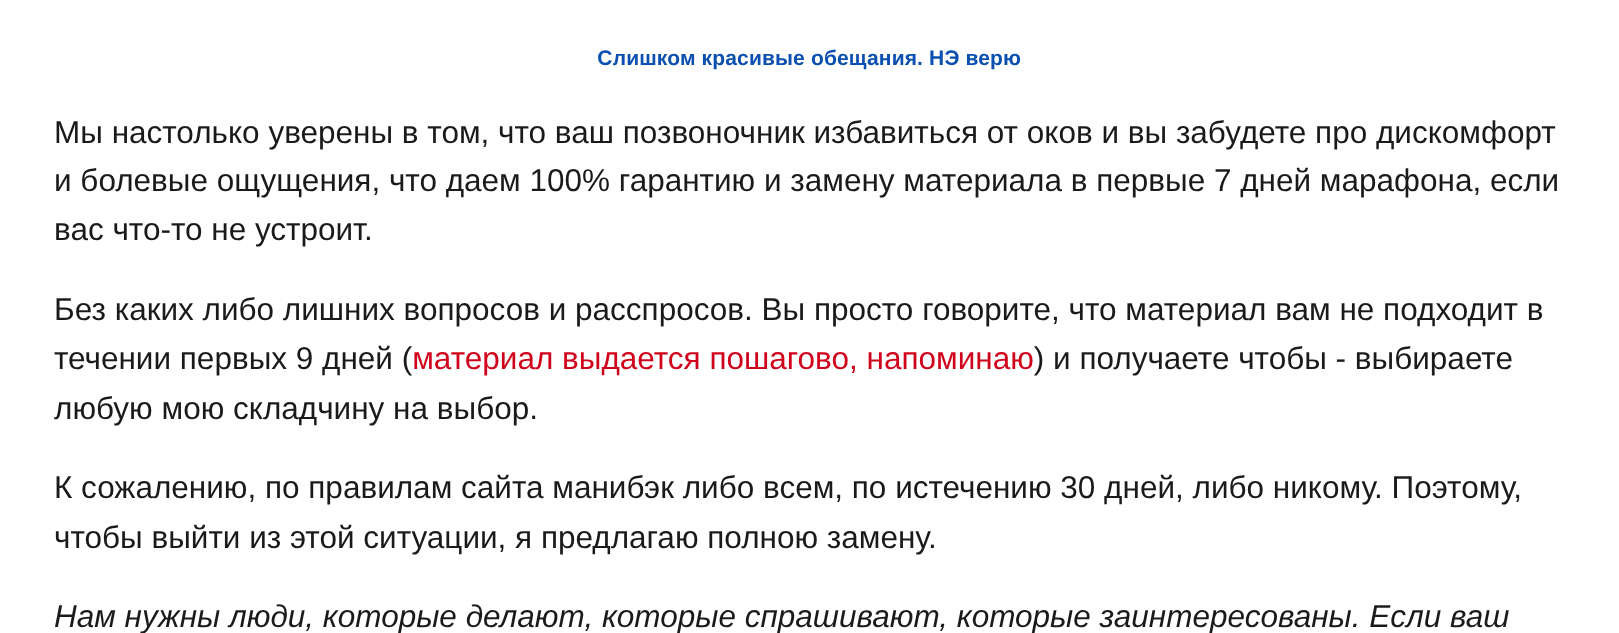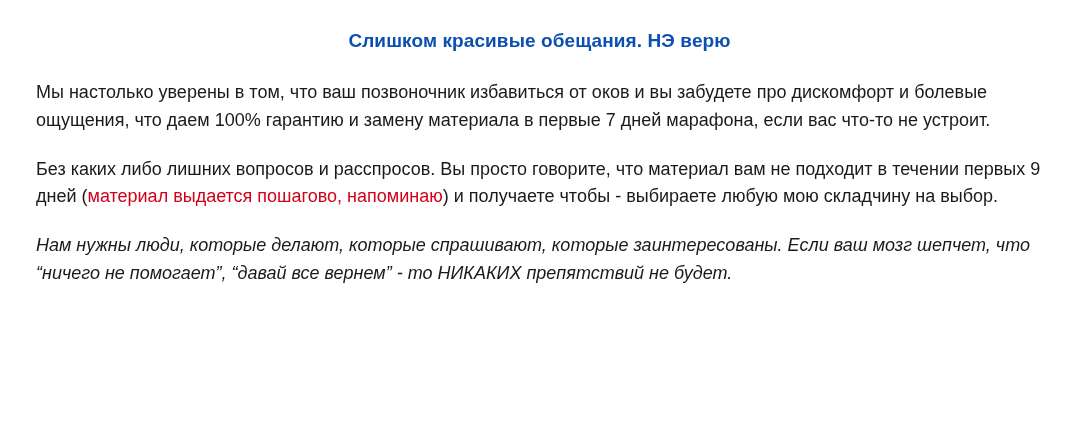--- a/index.html
+++ b/index.html
@@ -16,28 +16,28 @@
   }
   .page {
     width: 1079px;
     height: 422px;
     box-sizing: border-box;
     padding: 22px 36px 0 36px;
   }
   .heading {
     text-align: center;
     color: #0b4fb0;
-    font-size: 19px;
+    font-size: 14px;
     font-weight: bold;
     letter-spacing: 0.1px;
     margin: 8px 0 26px 0;
     line-height: 1.2;
   }
   .para {
-    font-size: 18px;
+    font-size: 21px;
     line-height: 1.55;
     color: #1a1a1a;
     margin: 0 0 21px 0;
     text-align: left;
   }
   .para:last-child {
     margin-bottom: 0;
     font-style: italic;
   }
   .accent {
@@ -45,15 +45,16 @@
   }
 </style>
 </head>
 <body>
 
 <div class="page">
   <h1 class="heading">Слишком красивые обещания. НЭ верю</h1>
   <div>
     <p class="para"><span>Мы настолько уверены в том, что ваш позвоночник избавиться от оков и вы забудете про дискомфорт и болевые ощущения, что даем 100% гарантию и замену материала в первые 7 дней марафона, если вас что-то не устроит.</span></p>
     <p class="para"><span>Без каких либо лишних вопросов и расспросов. Вы просто говорите, что материал вам не подходит в течении первых 9 дней (</span><span class="accent">материал выдается пошагово, напоминаю</span><span>) и получаете чтобы - выбираете любую мою складчину на выбор.</span></p>
+    <p class="para"><span>К сожалению, по правилам сайта манибэк либо всем, по истечению 30 дней, либо никому. Поэтому, чтобы выйти из этой ситуации, я предлагаю полною замену.</span></p>
     <p class="para"><span>Нам нужны люди, которые делают, которые спрашивают, которые заинтересованы. Если ваш мозг шепчет, что “ничего не помогает”, “давай все вернем” - то НИКАКИХ препятствий не будет.</span></p>
   </div>
 </div>
 
 </body></html>

